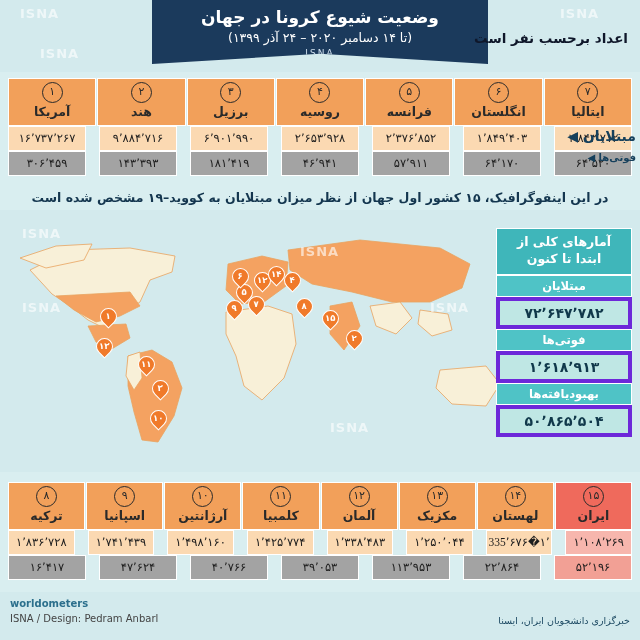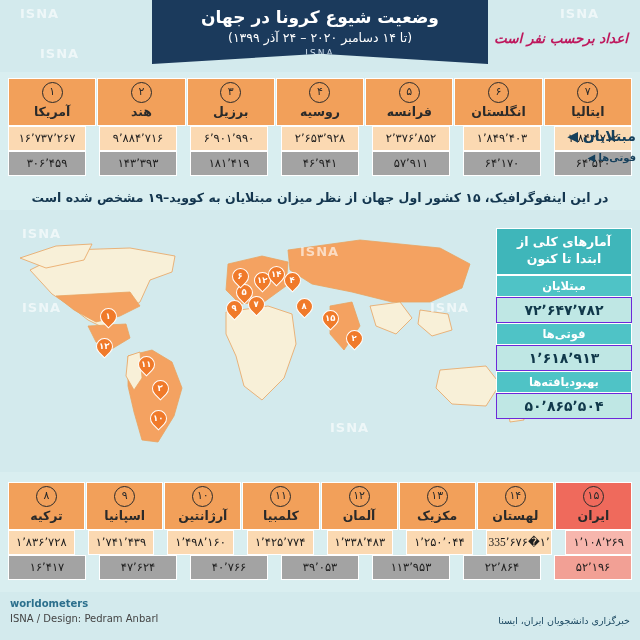--- a/index.html
+++ b/index.html
@@ -23,21 +23,21 @@
     color:#fff;text-align:center;
     clip-path:polygon(0 0,100% 0,100% 100%,50% 84%,0 100%);
   }
   .header-title{
     font-size:17px;font-weight:bold;margin-top:7px;letter-spacing:0;
   }
   .header-sub{font-size:12.5px;margin-top:3px;}
   .header-isna{font-size:9px;margin-top:3px;letter-spacing:2px;color:#cfe0ee;}
   .header-right{
     position:absolute;right:12px;top:30px;
-    font-size:13.5px;font-weight:bold;color:#be185d;font-style:italic;
+    font-size:13.5px;font-weight:bold;color:#0f172a;
   }
   .wm{
     position:absolute;color:rgba(255,255,255,.62);
     font-size:13px;font-weight:bold;letter-spacing:1px;
     pointer-events:none;
   }
 
   
   .table-top{
     position:absolute;left:8px;top:78px;width:624px;
@@ -92,21 +92,21 @@
   .stats-title{
     background:#3fb6ba;color:#fff;font-size:12.5px;font-weight:bold;
     padding:5px 0 6px;line-height:1.35;border:1px solid #fff;
   }
   .stats-lbl{
     background:#4fc3c6;color:#fff;font-size:11.5px;font-weight:bold;
     padding:3px 0;border:1px solid #fff;
   }
   .stats-val{
     background:#bfe7e4;color:#10384a;font-size:14px;font-weight:bold;
-    padding:4px 0;border:1px solid #6d28d9;
+    padding:4px 0;border:4px solid #6d28d9;
   }
 
   
   .table-bot{position:absolute;left:8px;top:482px;width:624px;}
   .cell-head.iran{background:#ef6a5c;}
   .cell-data.iran-c{background:#f7b6ad;}
   .cell-data.iran-d{background:#f2a095;}
 
   
   .footer{

